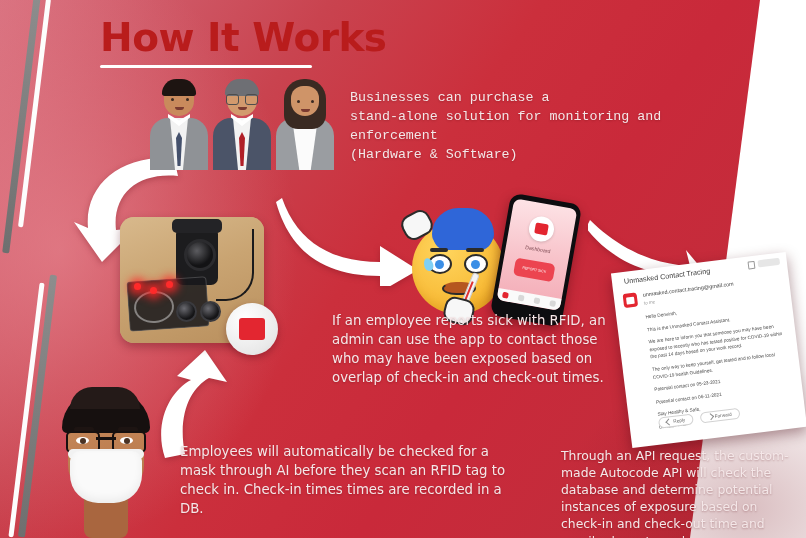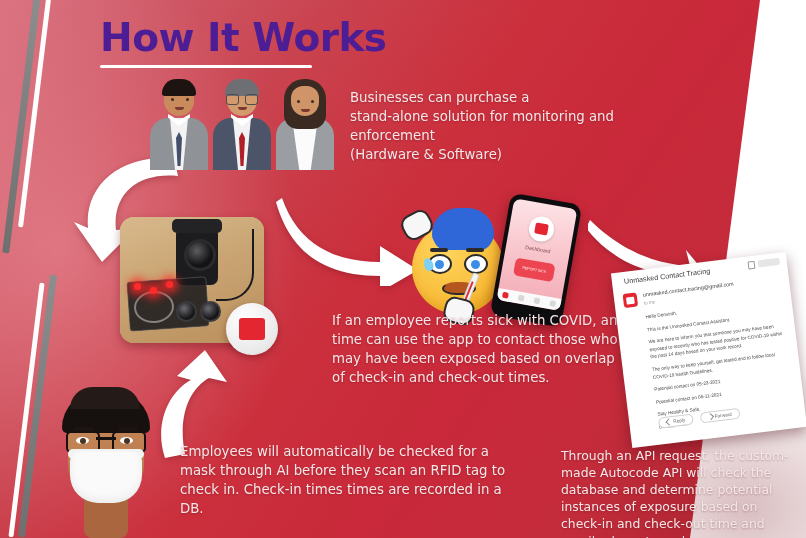--- a/index.html
+++ b/index.html
@@ -18,21 +18,21 @@
            background:radial-gradient(ellipse 260px 200px at 240px 200px,rgba(120,20,30,.28),rgba(120,20,30,0) 72%);
            pointer-events:none;}
 
   
   .stripe{position:absolute;border-radius:2px;}
   .stripe.grey{background:linear-gradient(180deg,#8d8d8d,#6f6f6f);}
   .stripe.white{background:#fdfdfd;}
 
   
   .title-wrap{position:absolute;left:100px;top:18px;}
-  .title{font-size:39px;font-weight:700;color:#4c1d95;letter-spacing:-.5px;line-height:1;
+  .title{font-size:39px;font-weight:700;color:#b91c1c;letter-spacing:-.5px;line-height:1;
          font-family:"DejaVu Sans","Liberation Sans",sans-serif;}
   .title-rule{margin-top:8px;width:212px;height:3px;background:#ffffff;border-radius:2px;}
 
   
   .txt{position:absolute;color:#f4e7e8;font-size:13.3px;line-height:1.42;
        font-family:"DejaVu Sans","Liberation Sans",sans-serif;text-shadow:0 1px 2px rgba(90,10,18,.30);}
   .txt-top{left:350px;top:89px;width:350px;}
   .txt-mid{left:332px;top:312px;width:290px;}
   .txt-bottom{left:180px;top:443px;width:330px;}
   .txt-api{left:561px;top:447px;width:230px;font-size:12.4px;line-height:1.38;}
@@ -223,21 +223,21 @@
       <div class="p-shirt" style="left:16px;width:26px;background:#fbfbfb;"></div>
       <div class="p-head" style="background:#cf9468;"></div>
       <div class="p-hair" style="background:#3a2a22;left:8px;width:42px;height:50px;border-radius:20px 20px 14px 14px;"></div>
       <div class="p-head" style="background:#cf9468;left:15px;top:8px;width:28px;height:30px;"></div>
       <div class="p-eye" style="left:21px;top:22px;"></div>
       <div class="p-eye" style="left:35px;top:22px;"></div>
       <div class="p-mouth" style="top:31px;"></div>
     </div>
   </div>
 
-  <div class="txt txt-top" style="white-space:pre-line;">Businesses can purchase a
+  <div class="txt txt-top" style="white-space:pre-line;font-family:Liberation Mono, monospace;">Businesses can purchase a
  stand-alone solution for monitoring and enforcement
 (Hardware &amp; Software)</div>
 
   <div class="device">
     <div class="dev-table"></div>
     <div class="dev-wire"></div>
     <div class="dev-cam"></div>
     <div class="dev-cam-clip"></div>
     <div class="dev-cam-lens"></div>
     <div class="dev-board"></div>
@@ -283,21 +283,21 @@
       <div class="ph-btn">REPORT SICK</div>
       <div class="ph-nav">
         <i class="on"></i>
         <i></i>
         <i></i>
         <i></i>
       </div>
     </div>
   </div>
 
-  <div class="txt txt-mid">If an employee reports sick with COVID, an time can use the app to contact those who may have been exposed based on overlap of check-in and check-out times.</div>
+  <div class="txt txt-mid">If an employee reports sick with RFID, an admin can use the app to contact those who may have been exposed based on overlap of check-in and check-out times.</div>
 
   <div class="email">
     <div class="em-top">
       <div class="em-subject">Unmasked Contact Tracing</div>
       <div class="em-inbox"></div>
       <div class="em-chip"></div>
     </div>
     <div class="em-ava">
         <i></i>
       </div>

